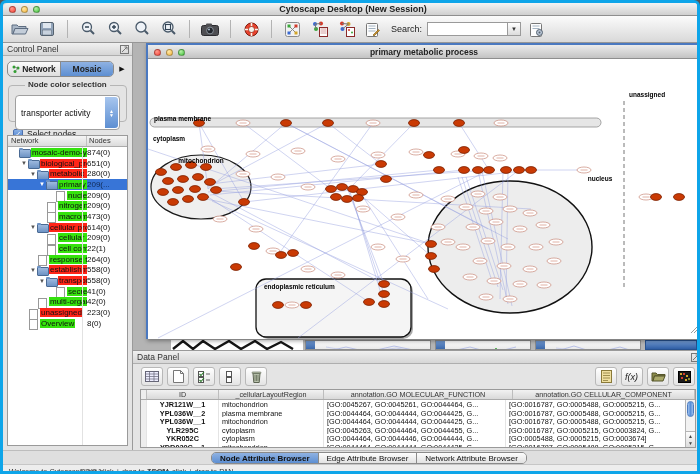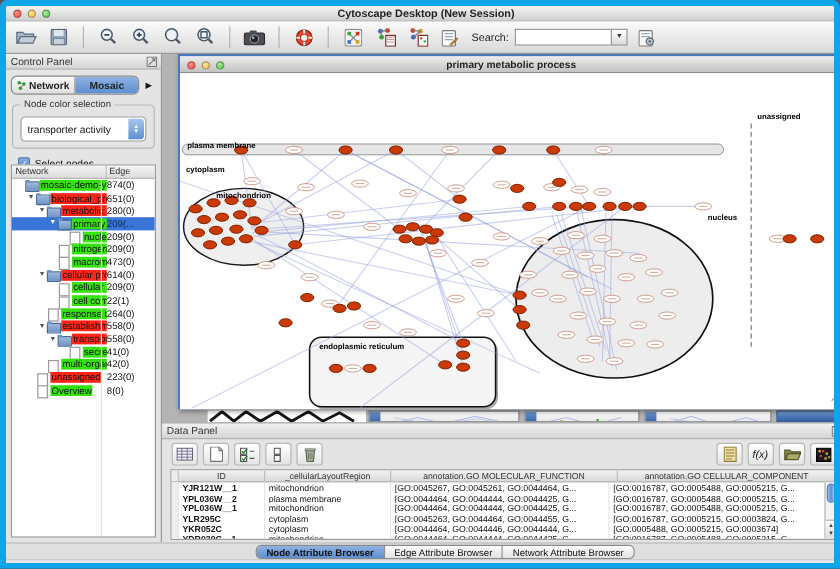--- a/index.html
+++ b/index.html
@@ -1,18 +1,18 @@
 <!DOCTYPE html>
 <html><head>
 <meta charset="utf-8">
 <style>
   * { margin:0; padding:0; box-sizing:border-box; font-family:"Liberation Sans", sans-serif; }
   html,body { background:#555; }
   #window { position:relative; width:700px; height:474px; background:#e2e2e2; overflow:hidden;
-            border:5px solid #0ea5e9; border-radius:6px 6px 0 0; }
+            border:3px solid #0ea5e9; border-radius:6px 6px 0 0; }
 
   
   .titlebar { position:absolute; left:0; top:0; width:700px; height:13px;
     background:linear-gradient(#f4f4f4,#cfcfcf); border-bottom:1px solid #8e8e8e; border-radius:6px 6px 0 0; }
   .titlebar .title { position:absolute; left:0; right:0; top:1px; text-align:center; font-size:9px; font-weight:bold; color:#222; }
   .tl { position:absolute; top:3px; width:7px; height:7px; border-radius:50%; border:0.5px solid rgba(0,0,0,.3); }
   .tl.red{ left:6px; background:radial-gradient(circle at 35% 30%, #ff9a8a,#f9423a);}
   .tl.yel{ left:18px; background:radial-gradient(circle at 35% 30%, #ffe9a8,#f6b73e);}
   .tl.grn{ left:30px; background:radial-gradient(circle at 35% 30%, #b8f0a8,#43c33c);}
 
@@ -36,22 +36,22 @@
   .float-ic { position:absolute; right:3px; top:2px; }
 
   .cp-tabs { display:flex; align-items:center; margin:4px 4px 0 4px; height:17px; }
   .seg { flex:1; display:flex; height:16px; border:1px solid #8a8a8a; border-radius:5px; overflow:hidden; background:linear-gradient(#fafafa,#dedede); }
   .seg .s { flex:1; display:flex; align-items:center; justify-content:center; font-size:8.5px; font-weight:bold; color:#222; gap:2px; }
   .seg .s.active { background:linear-gradient(#8fb2e2,#5d8fd2); }
   .seg .s:first-child { border-right:1px solid #8a8a8a; }
   .cp-arrow { width:12px; height:14px; margin-left:2px; font-size:7px; color:#111; display:flex; align-items:center; justify-content:center; }
 
   .groupbox { position:relative; margin:8px 5px 0 5px; border:1px solid #b5b5b5; border-radius:4px; height:37px; }
-  .groupbox .legend { position:absolute; top:-6px; left:6px; background:#e4e4e4; padding:0 3px; font-size:8px; font-weight:normal; color:#333; }
-  .combo { position:absolute; left:6px; top:9px; right:6px; height:21px; background:#fff; border:1px solid #9f9f9f;
+  .groupbox .legend { position:absolute; top:-6px; left:16px; background:#e4e4e4; padding:0 3px; font-size:8px; font-weight:bold; color:#333; }
+  .combo { position:absolute; left:6px; top:9px; right:6px; height:35px; background:#fff; border:1px solid #9f9f9f;
     border-radius:4px; font-size:8.5px; color:#111; display:flex; align-items:center; padding-left:5px; }
   .combo .cap { position:absolute; right:1px; top:1px; bottom:1px; width:13px; border-radius:0 3px 3px 0;
     background:linear-gradient(#a8c6ee,#5d8fd2); display:flex; flex-direction:column; align-items:center; justify-content:center; color:#fff; font-size:5px; line-height:4px; }
 
   .chkrow { display:flex; align-items:center; gap:4px; margin:7px 0 0 10px; }
   .chk { width:10px; height:10px; border-radius:2px; border:1px solid #4a6fae; background:linear-gradient(#88b0e6,#4d7fcd);
     color:#fff; font-size:8px; line-height:9px; text-align:center; }
   .chkrow span.lab { font-size:8.5px; color:#111; }
 
   .treebox { position:absolute; left:4px; top:92px; right:4px; bottom:4px; background:#fff; border:1px solid #9a9a9a; overflow:hidden; }
@@ -91,21 +91,21 @@
   .dp-toolbar { position:relative; height:25px; display:flex; align-items:center; gap:4px; padding:0 8px; }
   .dbtn { width:22px; height:19px; border:1px solid #b8b8b8; border-radius:3px; background:linear-gradient(#ffffff,#e4e4e4);
     display:flex; align-items:center; justify-content:center; }
   .dp-right { margin-left:auto; display:flex; gap:4px; }
   .dtable { position:absolute; left:7px; top:38px; right:7px; bottom:2px; background:#fff; border:1px solid #9a9a9a; overflow:hidden; }
   .drow { display:flex; height:8.6px; font-size:7.3px; color:#111; }
   .drow.head { height:10px; background:linear-gradient(#f2f2f2,#d9d9d9); border-bottom:1px solid #ababab; font-size:7.2px; color:#333; }
   .dcell { overflow:hidden; white-space:nowrap; padding:0 3px; border-right:1px solid #e4e4e4; }
   .drow.head .dcell { text-align:center; border-right:1px solid #bdbdbd; }
   .dc0 { flex:0 0 6px; padding:0; background:#eee; }
-  .dc1 { flex:0 0 72px; font-weight:bold; }
+  .dc1 { flex:0 0 72px; font-weight:bold;text-align:center; }
   .drow.head .dc1 { font-weight:normal; }
   .dc2 { flex:0 0 105px; }
   .dc3 { flex:0 0 182px; }
   .dc4 { flex:1; }
   .vsb { position:absolute; right:0; top:10px; bottom:0; width:10px; background:#f2f2f2; border-left:1px solid #b5b5b5; }
   .vsb .thumb { position:absolute; left:1px; right:1px; top:1px; height:16px; border-radius:4px;
     background:linear-gradient(90deg,#9cc0ee,#5a8fd8,#9cc0ee); border:0.5px solid #4d7cc0; }
   .vsb .arrows { position:absolute; left:0; right:0; bottom:0; height:16px; border-top:1px solid #b5b5b5;
     display:flex; flex-direction:column; align-items:center; justify-content:space-around; font-size:5px; color:#444; background:linear-gradient(#fdfdfd,#dcdcdc); }
 
@@ -287,21 +287,21 @@
           </span>
       </div>
     </div>
     <div class="chkrow">
       <span class="chk">✓</span>
       <span class="lab">Select nodes</span>
     </div>
     <div class="treebox">
       <div class="treehead">
         <span class="c1">Network</span>
-        <span class="c2">Edge</span>
+        <span class="c2">Nodes</span>
       </div>
       <div id="treeRows">
           <div class="trow" style="padding-left: 11px;">
             <span class="icn fold"></span>
             <span class="lbl hl-green">mosaic-demo-yeast</span>
             <span class="tnum">874(0)</span>
           </div>
           <div class="trow" style="padding-left: 12px;">
             <span class="tri">▼</span>
             <span class="icn fold"></span>

